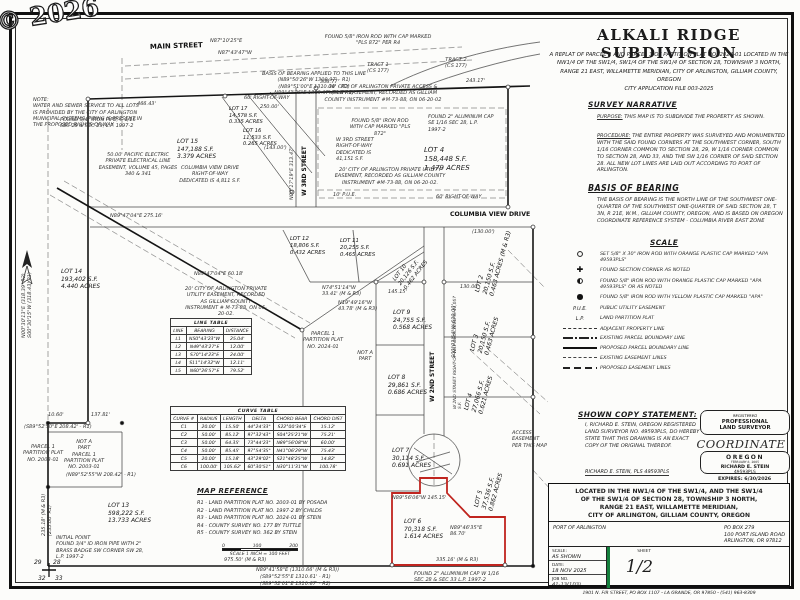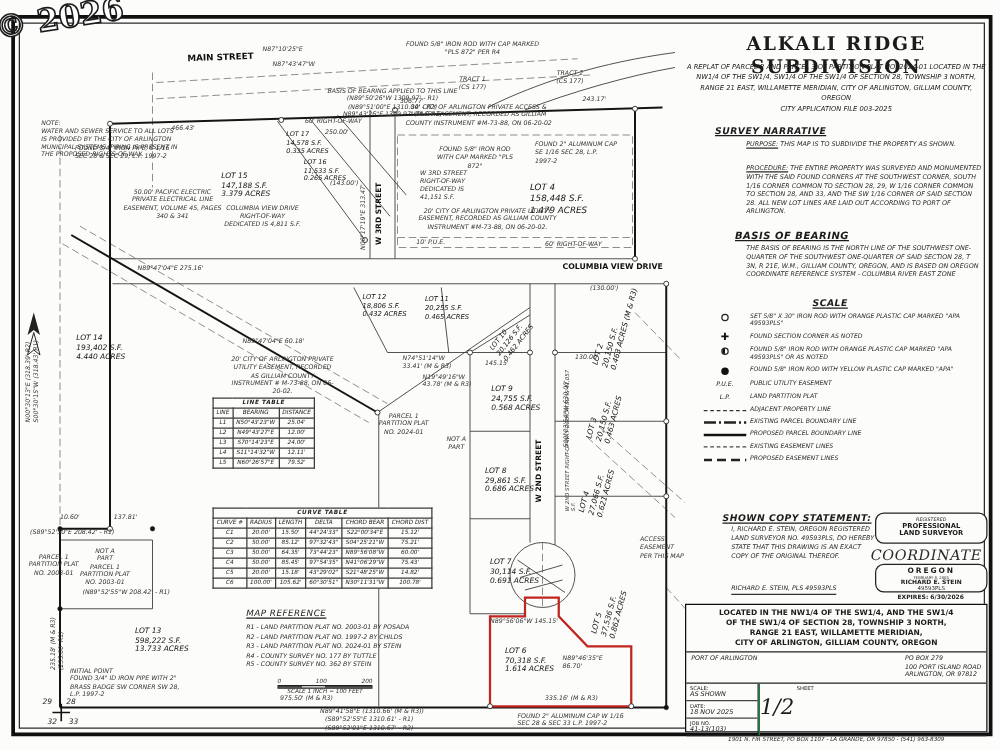--- a/index.html
+++ b/index.html
@@ -25,21 +25,21 @@
   .lot.big{font-size:7px}
   .lot.r75{transform:rotate(-75deg);transform-origin:left top}
   .lot.r52{transform:rotate(-52deg);transform-origin:left top}
   .street{position:absolute;font-weight:bold;color:#111;white-space:nowrap}
   .copyright{position:absolute;left:-4px;top:0px;font-family:"DejaVu Serif",serif;font-weight:bold;font-size:25px;color:#fff;-webkit-text-stroke:1.3px #1a1a1a;transform:rotate(-9deg)}
   
   .stable{position:absolute;border-collapse:collapse;font-size:4.6px;font-style:italic;color:#222;background:#fcfcfa}
   .stable th,.stable td{border:.6px solid #3a3a3a;padding:1px 2px;text-align:center;font-weight:normal}
   .stable .tt{font-weight:bold;letter-spacing:.5px}
   
-  .mref-h{position:absolute;font-size:7px;font-weight:normal;font-style:italic;text-decoration:underline;letter-spacing:.4px}
+  .mref-h{position:absolute;font-size:7px;font-weight:bold;font-style:italic;text-decoration:underline;letter-spacing:.4px}
   .mref{position:absolute;font-size:5px;font-style:italic;line-height:1.5;color:#2c2c2c;white-space:pre-line}
   .scalebar{position:absolute;width:76px;font-size:4.6px;font-style:italic;color:#333;text-align:center}
   .sb-ticks{display:flex;justify-content:space-between}
   .sb-bar{height:3px;border:.7px solid #222;background:linear-gradient(90deg,#111 0 25%,#fff 25% 50%,#111 50% 100%)}
   
   .rp{position:absolute;color:#1b1b1b}
   .rp-title{font-family:"DejaVu Serif",serif;font-weight:bold;font-size:15px;letter-spacing:1.5px;text-align:center}
   .rp-sub{font-size:5.4px;font-style:italic;line-height:1.55;text-align:center}
   .rp-h{font-size:7.4px;font-weight:bold;font-style:italic;text-decoration:underline;letter-spacing:.4px}
   .rp-p{font-size:5.1px;font-style:italic;line-height:1.35;color:#2b2b2b}
@@ -66,21 +66,21 @@
   .tb-client{display:flex;justify-content:space-between;font-size:5px;font-style:italic;padding:2px 4px;border-bottom:1px solid #222;line-height:1.3}
   .tb-client .addr{text-align:left;white-space:pre-line}
   .tb-main{flex:1;display:flex}
   .tb-left{width:58px;border-right:1px solid #222;display:flex;flex-direction:column;font-size:4.2px}
   .tb-left .cell{padding:1px 3px;border-bottom:.7px solid #444}
   .tb-left .cell:last-child{border-bottom:none}
   .tb-left .val{font-style:italic;font-size:5.2px}
   .tb-mid{flex:1;display:flex;align-items:center;justify-content:center;gap:3px}
   .ap-circ{width:22px;height:22px;border:2px solid #4a4a4a;border-radius:50%;display:flex;align-items:center;justify-content:center;font-weight:bold;font-size:10px;color:#3c3c3c}
   .ap-name{font-weight:bold;font-size:10px;line-height:.95;color:#222;letter-spacing:.3px}
-  .tb-right{width:46px;border-left:1px solid #15803d;display:flex;flex-direction:column;align-items:flex-start}
+  .tb-right{width:46px;border-left:3px solid #15803d;display:flex;flex-direction:column;align-items:flex-end}
   .tb-right .sl{font-size:4.2px;align-self:flex-end;padding:1px 2px}
   .tb-right .sv{font-size:17px;font-style:italic;font-family:"DejaVu Serif",serif;margin-top:2px}
   .tb-foot{border-top:1px solid #222;font-size:4.5px;font-style:italic;text-align:center;padding:1.5px 0}
   .secnum{position:absolute;font-size:6px;font-style:italic;color:#222}
 </style>
 </head>
 <body>
 
 <div id="sheet">
 
@@ -466,21 +466,21 @@
     <div class="sb-bar"></div>
     <div>SCALE 1 INCH = 100 FEET</div>
   </div>
 
   <div class="rp rp-title" style="left:545px;top:26px;width:248px">ALKALI RIDGE SUBDIVISION</div>
   <div class="rp rp-sub" style="left:549px;top:50px;width:240px">
     <span>A REPLAT OF PARCEL 2 AND PARCEL 3 OF PARTITION PLAT NO. 2024-01 LOCATED IN THE NW1/4 OF THE SW1/4, SW1/4 OF THE SW1/4 OF SECTION 28, TOWNSHIP 3 NORTH, RANGE 21 EAST, WILLAMETTE MERIDIAN, CITY OF ARLINGTON, GILLIAM COUNTY, OREGON</span><br>
     <span>CITY APPLICATION FILE 003-2025</span>
   </div>
 
-  <div class="rp rp-h" style="left:572px;top:100px">SURVEY NARRATIVE</div>
+  <div class="rp rp-h" style="left:588px;top:100px">SURVEY NARRATIVE</div>
   <div class="rp rp-p" style="left:597px;top:113px;width:182px"><span class="u">PURPOSE:</span> <span>THIS MAP IS TO SUBDIVIDE THE PROPERTY AS SHOWN.</span></div>
   <div class="rp rp-p" style="left:597px;top:132px;width:188px"><span class="u">PROCEDURE:</span> <span>THE ENTIRE PROPERTY WAS SURVEYED AND MONUMENTED WITH THE SAID FOUND CORNERS AT THE SOUTHWEST CORNER, SOUTH 1/16 CORNER COMMON TO SECTION 28, 29, W 1/16 CORNER COMMON TO SECTION 28, AND 33, AND THE SW 1/16 CORNER OF SAID SECTION 28. ALL NEW LOT LINES ARE LAID OUT ACCORDING TO PORT OF ARLINGTON.</span></div>
 
   <div class="rp rp-h" style="left:588px;top:184px;font-size:8px">BASIS OF BEARING</div>
   <div class="rp rp-p" style="left:597px;top:196px;width:186px">THE BASIS OF BEARING IS THE NORTH LINE OF THE SOUTHWEST ONE-QUARTER OF THE SOUTHWEST ONE-QUARTER OF SAID SECTION 28, T 3N, R 21E, W.M., GILLIAM COUNTY, OREGON, AND IS BASED ON OREGON COORDINATE REFERENCE SYSTEM - COLUMBIA RIVER EAST ZONE</div>
 
   <div class="rp rp-h" style="left:650px;top:238px">SCALE</div>
   <div class="rp" style="left:560px;top:250px;width:228px">
     <div class="lg-row">
         <span class="lg-sym">

